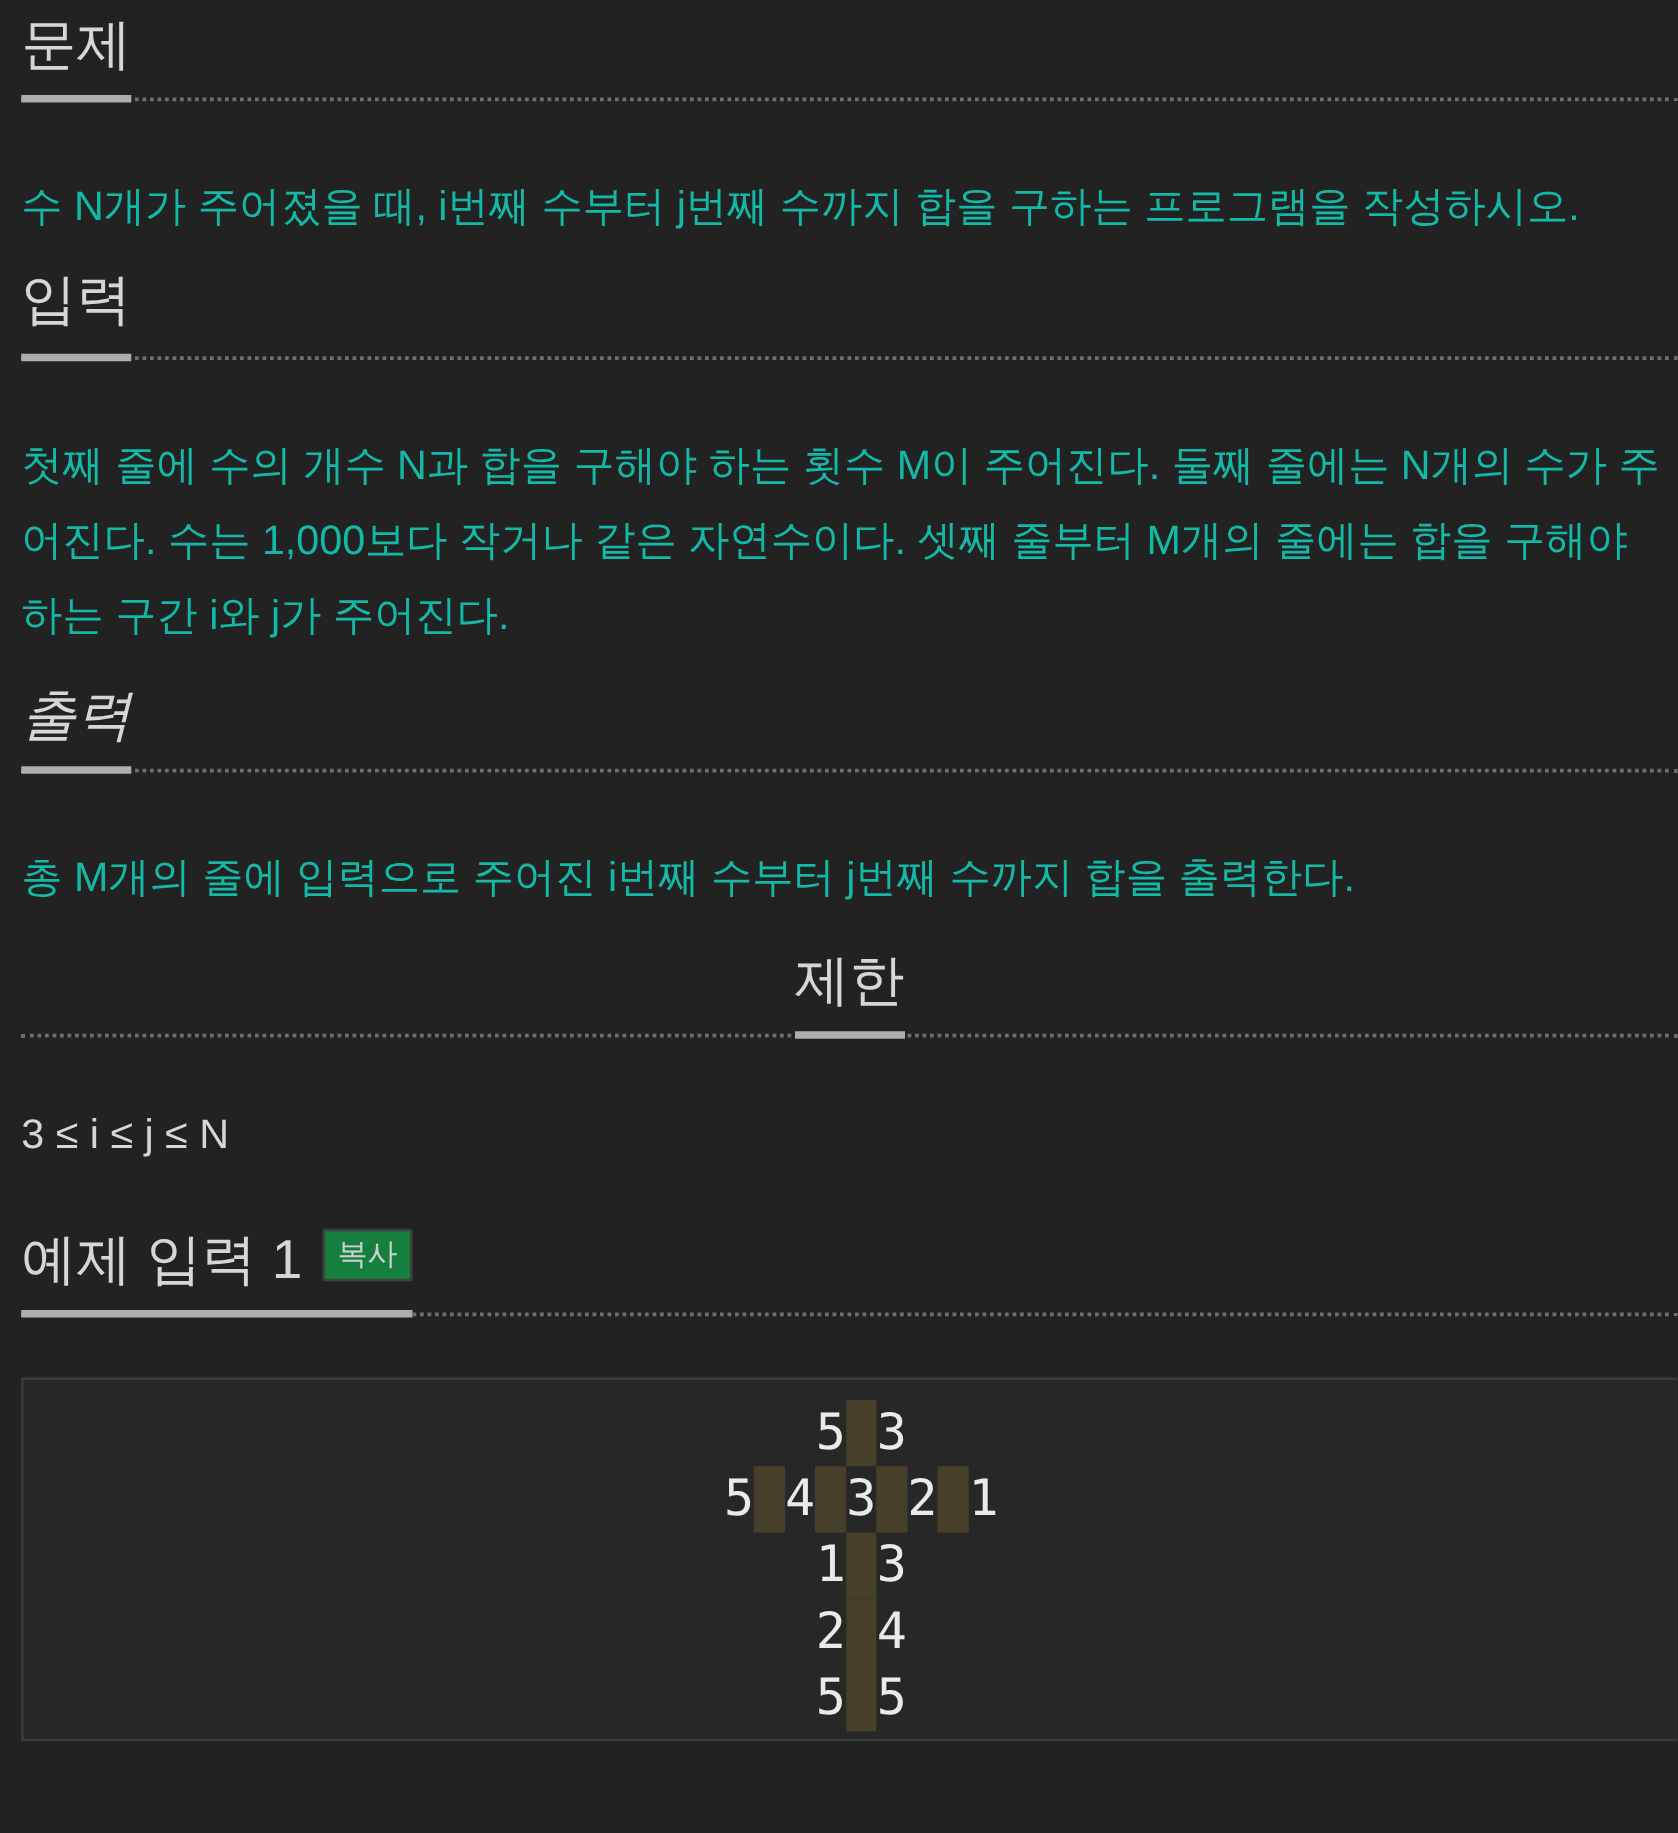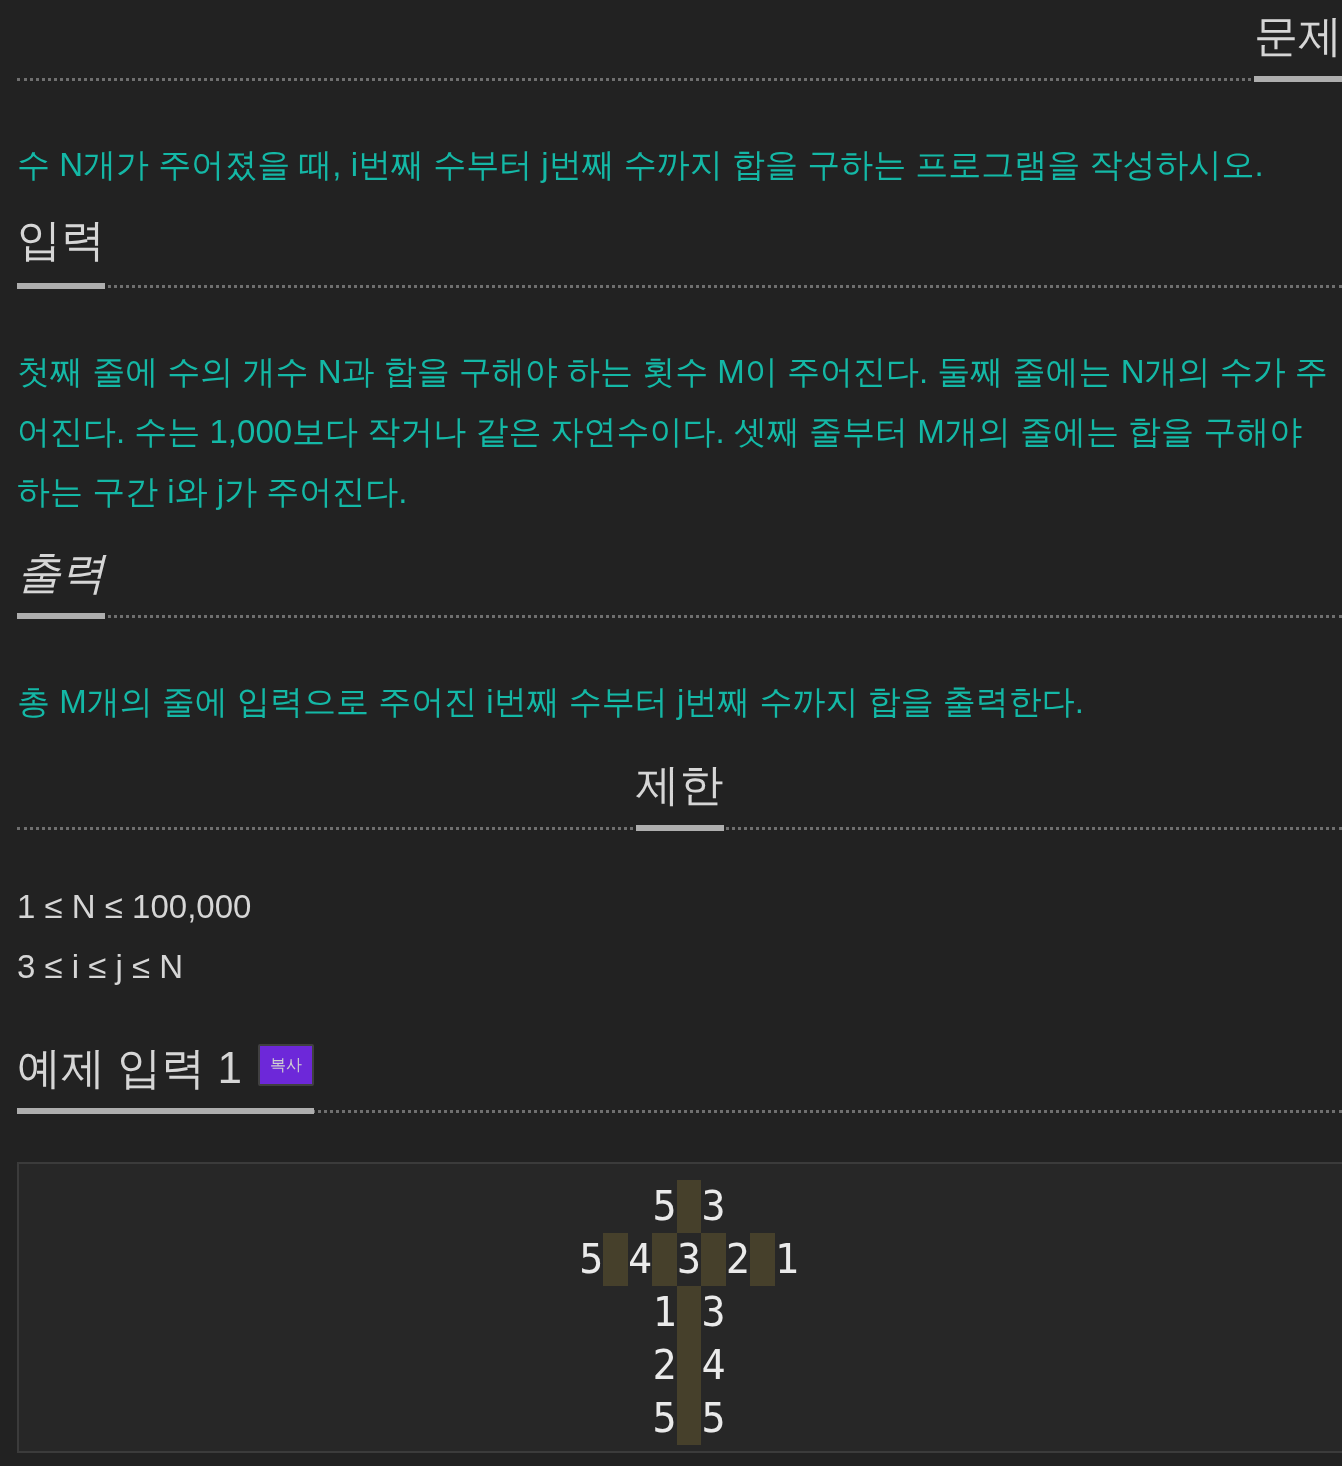--- a/index.html
+++ b/index.html
@@ -33,21 +33,21 @@
     white-space: nowrap;
   }
   .sec-head h2::after {
     content: "";
     position: absolute;
     left: 0; right: 0;
     bottom: -4px;
     height: 6px;
     background: #aeaeae;
   }
-  .m-first   { margin-top: 10px; text-align: right; }
+  .m-first   { margin-top: 10px; }
   .m-sec2    { margin-top: 22px; font-family: Liberation Mono, monospace; }
   .m-sec3    { margin-top: 25px; font-style: italic; }
   .m-sec4    { margin-top: 27px; text-align: center; }
   .m-sec5    { margin-top: 45px; }
 
   .para {
     margin: 54px 0 0 0;
     font-size: 33px;
     line-height: 60px;
     color: #14b8a6;
@@ -56,24 +56,24 @@
   .limits {
     margin-top: 47px;
     font-size: 33px;
     line-height: 60px;
   }
   .limits div { margin: 0; }
 
   
   .copy-btn {
     font-family: "Liberation Sans", "DejaVu Sans", sans-serif;
-    font-size: 16px;
+    font-size: 24px;
     line-height: 28px;
     color: #d0d0d0;
-    background: #6d28d9;
+    background: #15803d;
     border: 2px solid #404040;
     border-radius: 2px;
     padding: 5px 10px;
     margin-left: 16px;
     vertical-align: middle;
     position: relative;
     top: -6px;
     cursor: pointer;
   }
 
@@ -113,21 +113,20 @@
 
 <div class="sec-head m-sec3">
   <h2>출력</h2>
 </div>
 <p class="para">총 M개의 줄에 입력으로 주어진 i번째 수부터 j번째 수까지 합을 출력한다.</p>
 
 <div class="sec-head m-sec4">
   <h2>제한</h2>
 </div>
 <div class="limits">
-  <div>1 ≤ N ≤ 100,000</div>
   <div>3 ≤ i ≤ j ≤ N</div>
 </div>
 
 <div class="sec-head m-sec5">
   <h2><span>예제 입력 1</span><button class="copy-btn">복사</button></h2>
 </div>
 
 <pre class="sample-pre"><div class="code-line">5<span class="ws">&nbsp;</span>3</div><div class="code-line">5<span class="ws">&nbsp;</span>4<span class="ws">&nbsp;</span>3<span class="ws">&nbsp;</span>2<span class="ws">&nbsp;</span>1</div><div class="code-line">1<span class="ws">&nbsp;</span>3</div><div class="code-line">2<span class="ws">&nbsp;</span>4</div><div class="code-line">5<span class="ws">&nbsp;</span>5</div></pre>
 
 </body></html>

